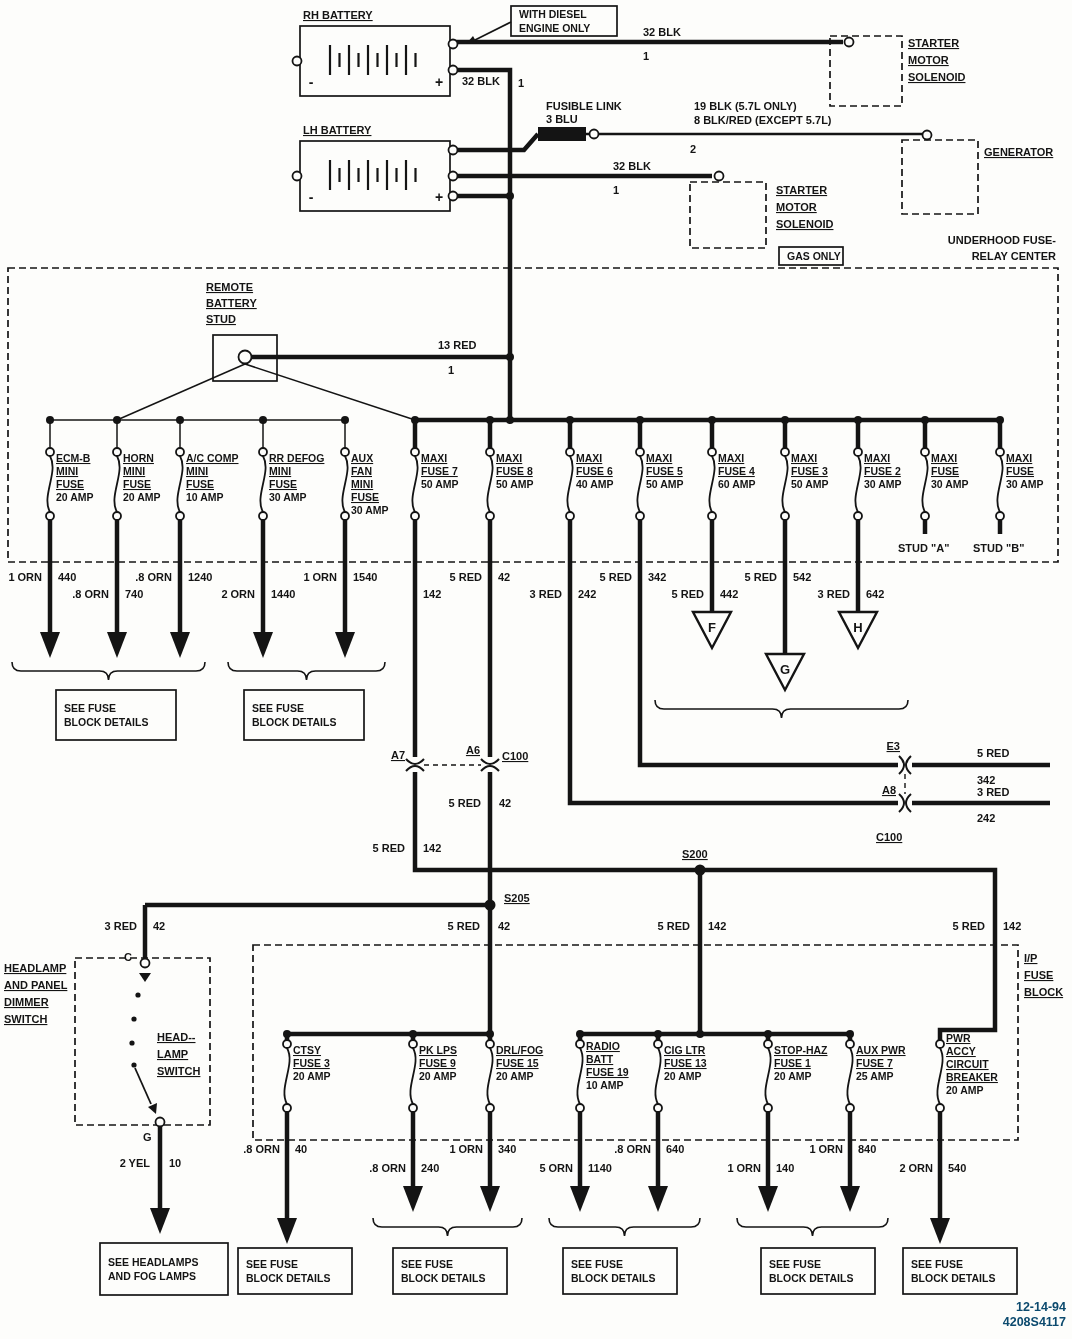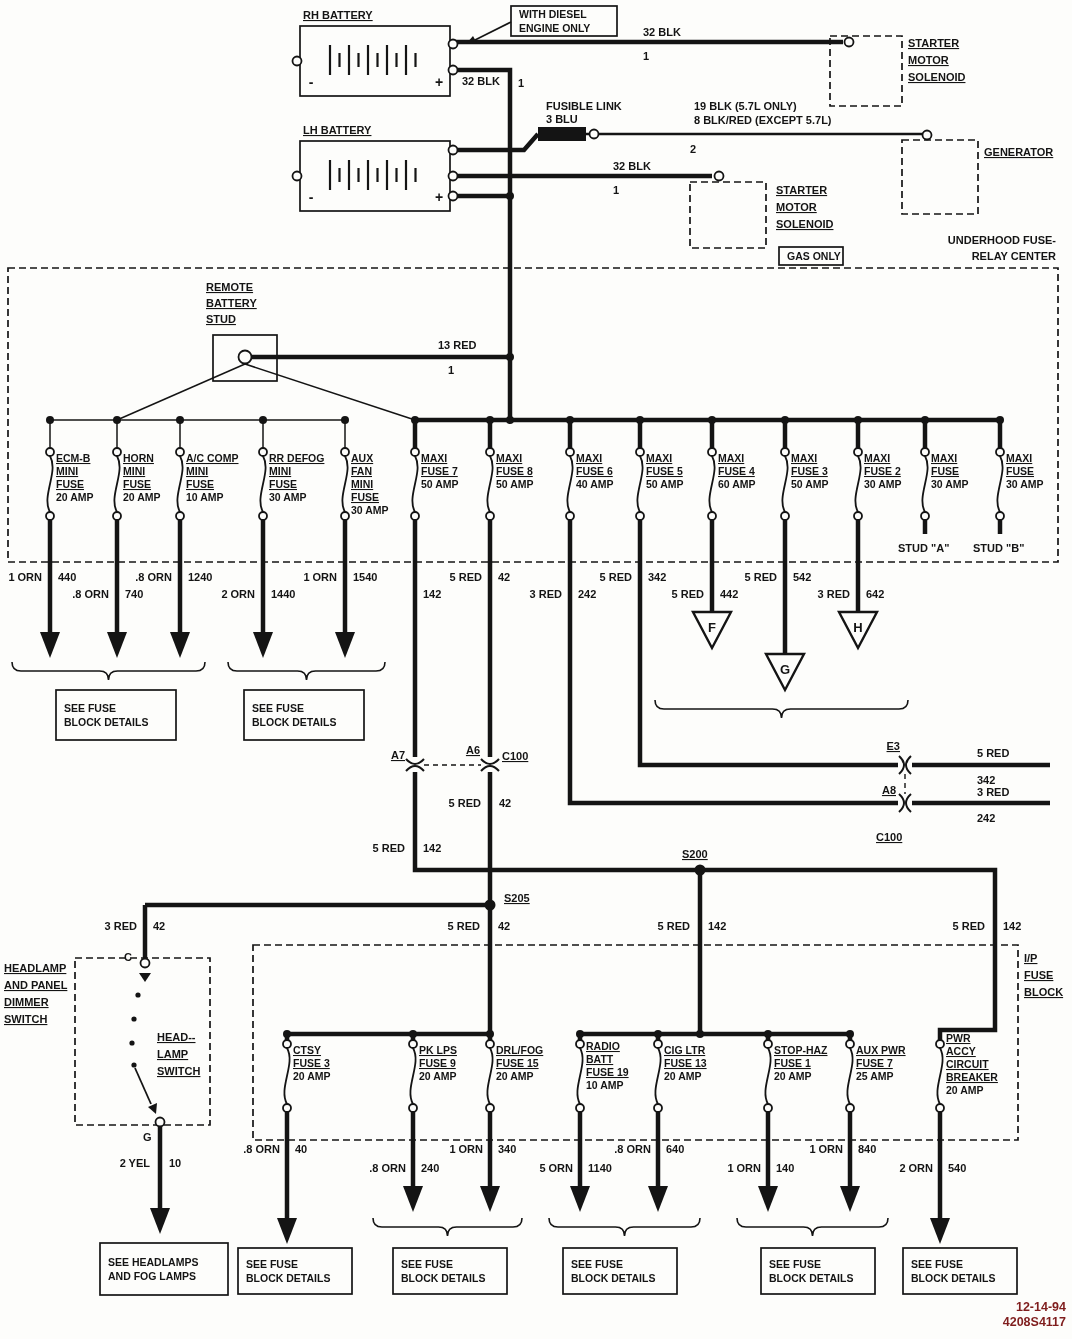--- a/index.html
+++ b/index.html
@@ -11,21 +11,21 @@
   .dashbox{fill:none;stroke:#141414;stroke-width:1.7;stroke-dasharray:7 4;}
   .solidbox{fill:#fdfdfb;stroke:#141414;stroke-width:1.7;}
   .term{fill:#fdfdfb;stroke:#141414;stroke-width:1.8;}
   .fuseel{fill:none;stroke:#141414;stroke-width:1.8;}
   .conn{fill:none;stroke:#141414;stroke-width:2;}
   .dashlink{fill:none;stroke:#141414;stroke-width:1.4;stroke-dasharray:5 4;}
   .brace{fill:none;stroke:#141414;stroke-width:1.6;}
   .cell{stroke:#141414;stroke-width:2.2;}
   .wiper{fill:none;stroke:#141414;stroke-width:1.8;}
   .footer{position:absolute;right:6px;top:1300px;text-align:right;
-          font-weight:700;font-size:12.5px;line-height:15px;color:#7f1d1d;}
+          font-weight:700;font-size:12.5px;line-height:15px;color:#0c4a6e;}
 </style>
 </head>
 <body>
 
 <div id="stage">
   <svg id="schematic" width="1072" height="1339" viewBox="0 0 1072 1339">
       <rect x="830" y="36" width="72" height="70" class="dashbox"></rect>
       <rect x="902" y="140" width="76" height="74" class="dashbox"></rect>
       <rect x="690" y="182" width="76" height="66" class="dashbox"></rect>
       <rect x="8" y="268" width="1050" height="294" class="dashbox"></rect>

